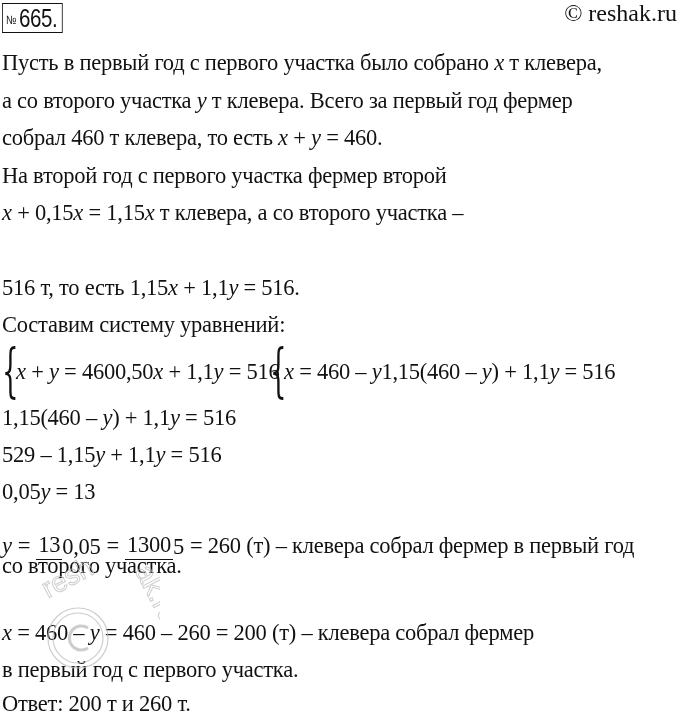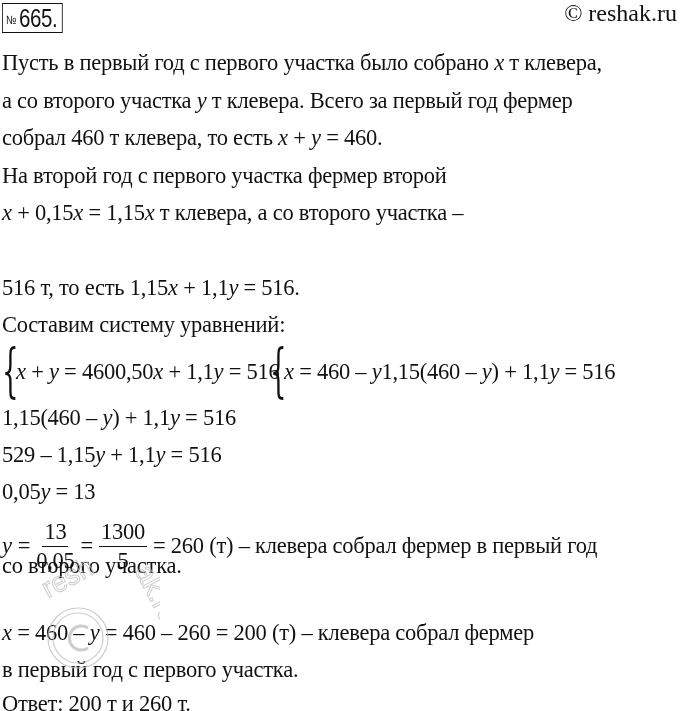--- a/index.html
+++ b/index.html
@@ -24,21 +24,21 @@
   }
   .line i, .m i { font-style: italic; }
   .sys { position: absolute; display: flex; align-items: center; }
   .brace {
     font-size: 58px; line-height: 58px; font-weight: 200; transform: scaleX(0.45);
     transform-origin: left center; width: 14px; margin-right: 0px; color: #111;
     font-family: "DejaVu Serif", serif;
   }
   .sys-rows { display: flex; flex-direction: row; font-size: 22.5px; line-height: 25px; white-space: nowrap; letter-spacing: -0.25px; }
   .frac-line { position: absolute; left: 2px; top: 515px; height: 62px; display: flex; align-items: center; font-size: 22.5px; white-space: nowrap; letter-spacing: -0.25px;}
-  .frac { display: inline-flex; flex-direction: column; align-items: center; margin: 0 6px; line-height: 26px; }
+  .frac { display: inline-flex; flex-direction: row; align-items: center; margin: 0 6px; line-height: 26px; }
   .frac .num { padding: 0 2px 1px 2px; border-bottom: 1.3px solid #111; }
   .frac .den { padding-top: 1px; }
   .watermark {
     position: absolute; left: 30px; top: 558px; width: 130px; height: 130px; pointer-events: none;
   }
 </style>
 </head>
 <body>
 
 <div class="page">

